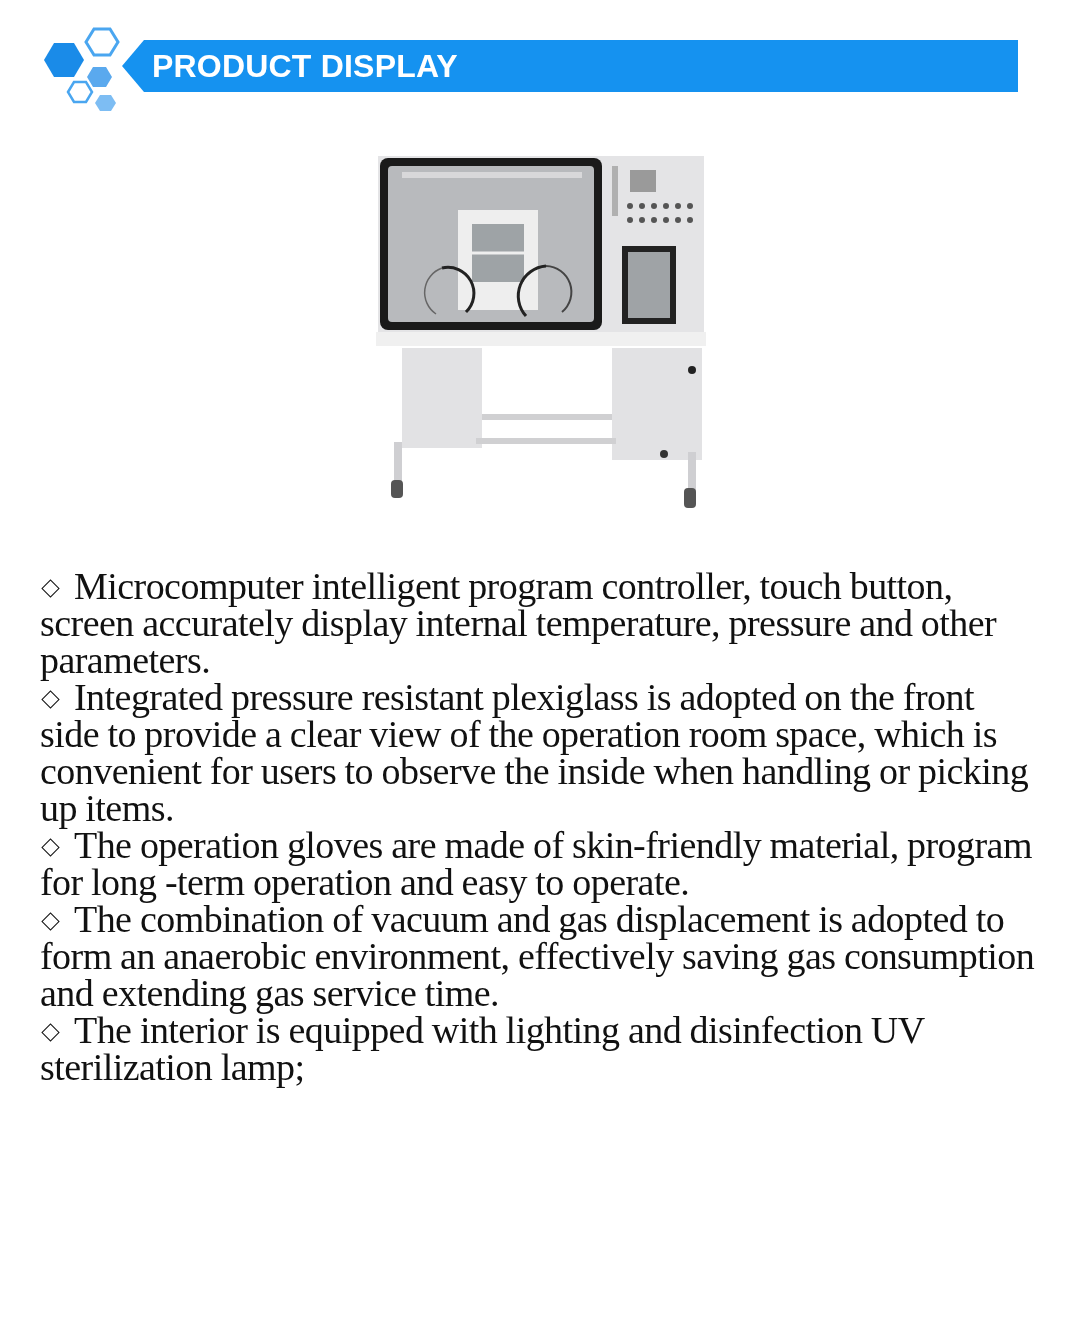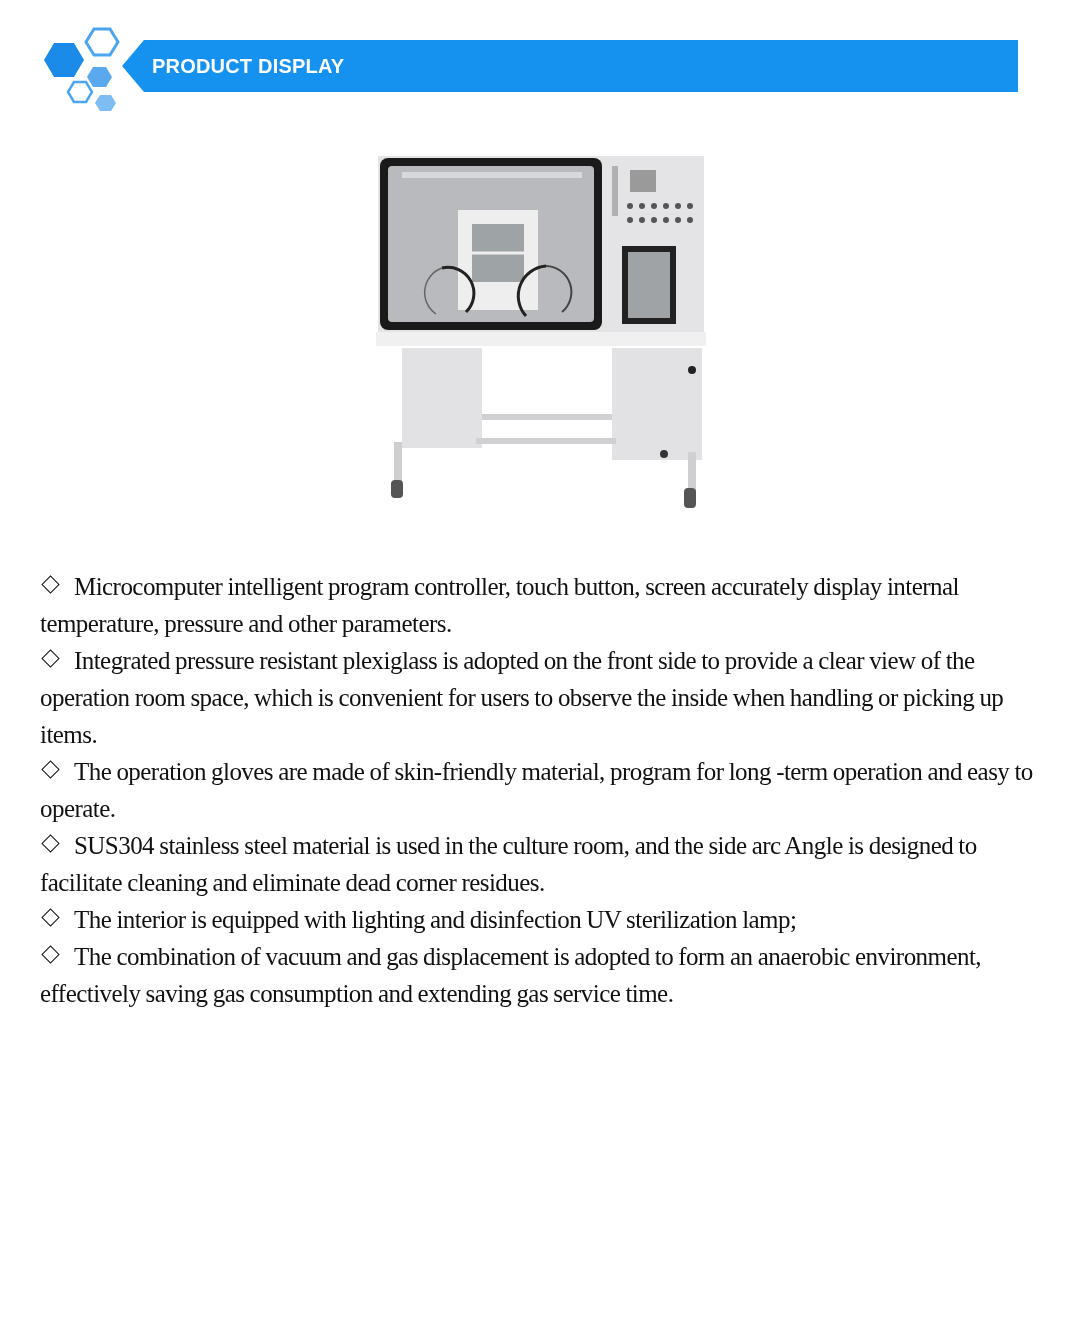--- a/index.html
+++ b/index.html
@@ -1,24 +1,24 @@
 <!DOCTYPE html>
 <html><head>
 <meta charset="utf-8">
 <style>
   html, body { margin: 0; padding: 0; background: #ffffff; }
   body { width: 1072px; height: 1335px; position: relative; overflow: hidden; font-family: "Liberation Serif", serif; }
   .banner { position: absolute; left: 40px; top: 26px; width: 980px; height: 86px; }
   .banner-bar { position: absolute; left: 82px; top: 14px; width: 896px; height: 52px; background: #1592f0;
     clip-path: polygon(22px 0, 100% 0, 100% 100%, 22px 100%, 0 50%); }
   .banner-title { position: absolute; left: 112px; top: 21px; color: #ffffff; font-family: "Liberation Sans", sans-serif;
-    font-weight: bold; font-size: 20px; letter-spacing: 0.2px; line-height: 38px; }
+    font-weight: bold; font-size: 32px; letter-spacing: 0.2px; line-height: 38px; }
   .hex-logo { position: absolute; left: 0; top: 0; width: 90px; height: 86px; }
   .product-image { position: absolute; left: 372px; top: 152px; width: 336px; height: 366px; }
-  .features { position: absolute; left: 40px; top: 568px; width: 1000px; font-size: 25px; line-height: 37px; color: #111111; }
+  .features { position: absolute; left: 40px; top: 568px; width: 1000px; font-size: 38px; line-height: 37px; color: #111111; }
   .feature { margin: 0; padding: 0; letter-spacing: -0.55px; word-spacing: -0.5px; }
   .diamond { display: inline-block; width: 22px; height: 22px; position: relative; margin-right: 12px; vertical-align: -1px; }
   .diamond::before { content: ""; position: absolute; left: 4px; top: 4px; width: 13px; height: 13px;
     border: 1.6px solid #111; transform: rotate(45deg); box-sizing: border-box; }
 </style>
 </head>
 <body>
 
 <div class="banner">
   <svg class="hex-logo" viewBox="0 0 90 86">
@@ -80,16 +80,15 @@
   <rect x="316" y="300" width="8" height="44" fill="#cfcfd2"></rect>
   <rect x="19" y="328" width="12" height="18" rx="4" fill="#555"></rect>
   <rect x="312" y="336" width="12" height="20" rx="4" fill="#555"></rect>
   <circle cx="292" cy="302" r="4" fill="#333"></circle>
 </svg>
 
 <div class="features">
   <p class="feature"><span class="diamond"></span><span>Microcomputer intelligent program controller, touch button, screen accurately display internal temperature, pressure and other parameters.</span></p>
   <p class="feature"><span class="diamond"></span><span>Integrated pressure resistant plexiglass is adopted on the front side to provide a clear view of the operation room space, which is convenient for users to observe the inside when handling or picking up items.</span></p>
   <p class="feature"><span class="diamond"></span><span>The operation gloves are made of skin-friendly material, program for long -term operation and easy to operate.</span></p>
-  <p class="feature"><span class="diamond"></span><span>SUS304 stainless steel material is used in the culture room, and the side arc Angle is designed to facilitate cleaning and eliminate dead corner residues.</span></p>
+  <p class="feature"><span class="diamond"></span><span>The combination of vacuum and gas displacement is adopted to form an anaerobic environment, effectively saving gas consumption and extending gas service time.</span></p>
   <p class="feature"><span class="diamond"></span><span>The interior is equipped with lighting and disinfection UV sterilization lamp;</span></p>
-  <p class="feature"><span class="diamond"></span><span>The combination of vacuum and gas displacement is adopted to form an anaerobic environment, effectively saving gas consumption and extending gas service time.</span></p>
 </div>
 
 </body></html>

